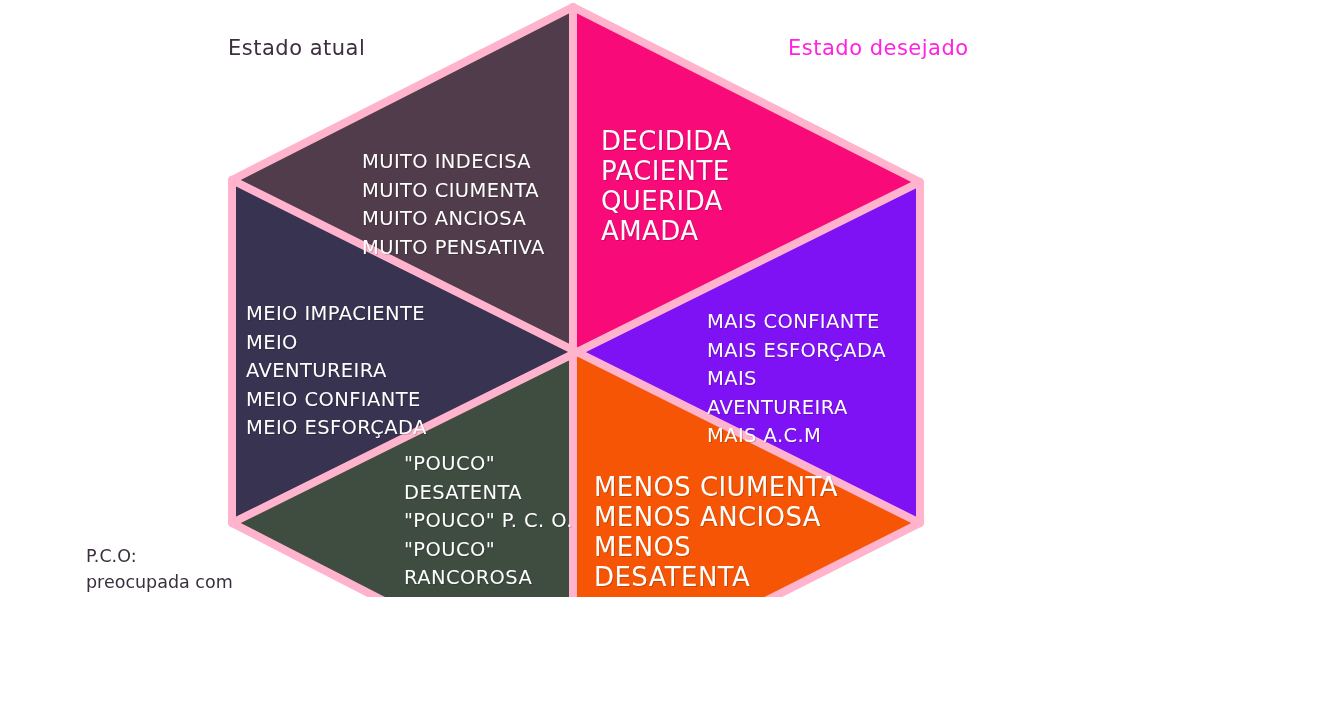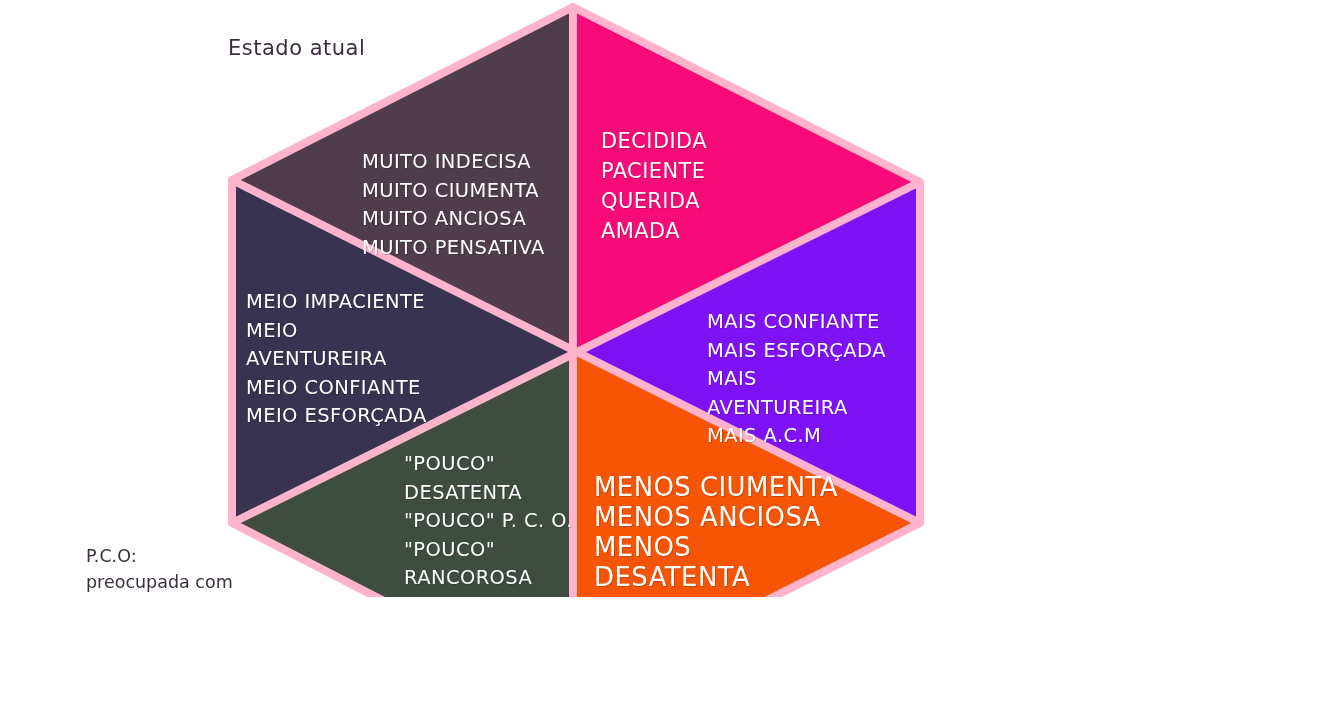--- a/index.html
+++ b/index.html
@@ -54,22 +54,22 @@
     color: #ffffff;
     font-family: "DejaVu Sans", sans-serif;
     font-size: 19.5px;
     line-height: 28.5px;
     letter-spacing: 0.4px;
     white-space: pre-line;
     text-shadow: 1px 1px 0 rgba(0,0,0,0.18);
     pointer-events: none;
   }
   #text-top-left     { left: 362px; top: 128px; margin-top: 20px; }
-  #text-top-right    { left: 601px; top: 126px; font-size: 21px; line-height: 30px; }
-  #text-mid-left     { left: 246px; top: 288px; }
+  #text-top-right    { left: 601px; top: 126px; font-size: 26px; line-height: 30px; }
+  #text-mid-left     { left: 246px; top: 300px; }
   #text-mid-right    { left: 707px; top: 308px; }
   #text-bot-left     { left: 404px; top: 450px; }
   #text-bot-right    { left: 594px; top: 472px; font-size: 26px; line-height: 30px; }
 
   
   #legend {
     position: absolute;
     left: 38px;
     top: 544px;
     color: #3b2f3e;
@@ -80,20 +80,21 @@
     margin-left: 48px;
   }
 </style>
 </head>
 <body>
 
 <div id="canvas">
 
   <div class="header-label" id="label-estado-atual" style="color: rgb(59, 47, 62);">Estado atual</div>
 
+  <div class="header-label" id="label-estado-desejado" style="color: rgb(255, 34, 224);">Estado desejado</div>
 
   <svg id="hex-svg" viewBox="0 0 1340 725" xmlns="http://www.w3.org/2000/svg">
 
     <g>
       <polygon id="seg-top-left" points="573,7 573,352 232,180" fill="#503c4a"></polygon>
       <polygon id="seg-top-right" points="573,7 920,182 573,352" fill="#f80a78"></polygon>
       <polygon id="seg-mid-left" points="232,180 573,352 232,523" fill="#383350"></polygon>
       <polygon id="seg-mid-right" points="573,352 920,182 920,523" fill="#7f12f5"></polygon>
       <polygon id="seg-bot-left" points="232,523 573,352 573,698" fill="#3f4c40"></polygon>
       <polygon id="seg-bot-right" points="573,352 920,523 573,698" fill="#f55504"></polygon>

